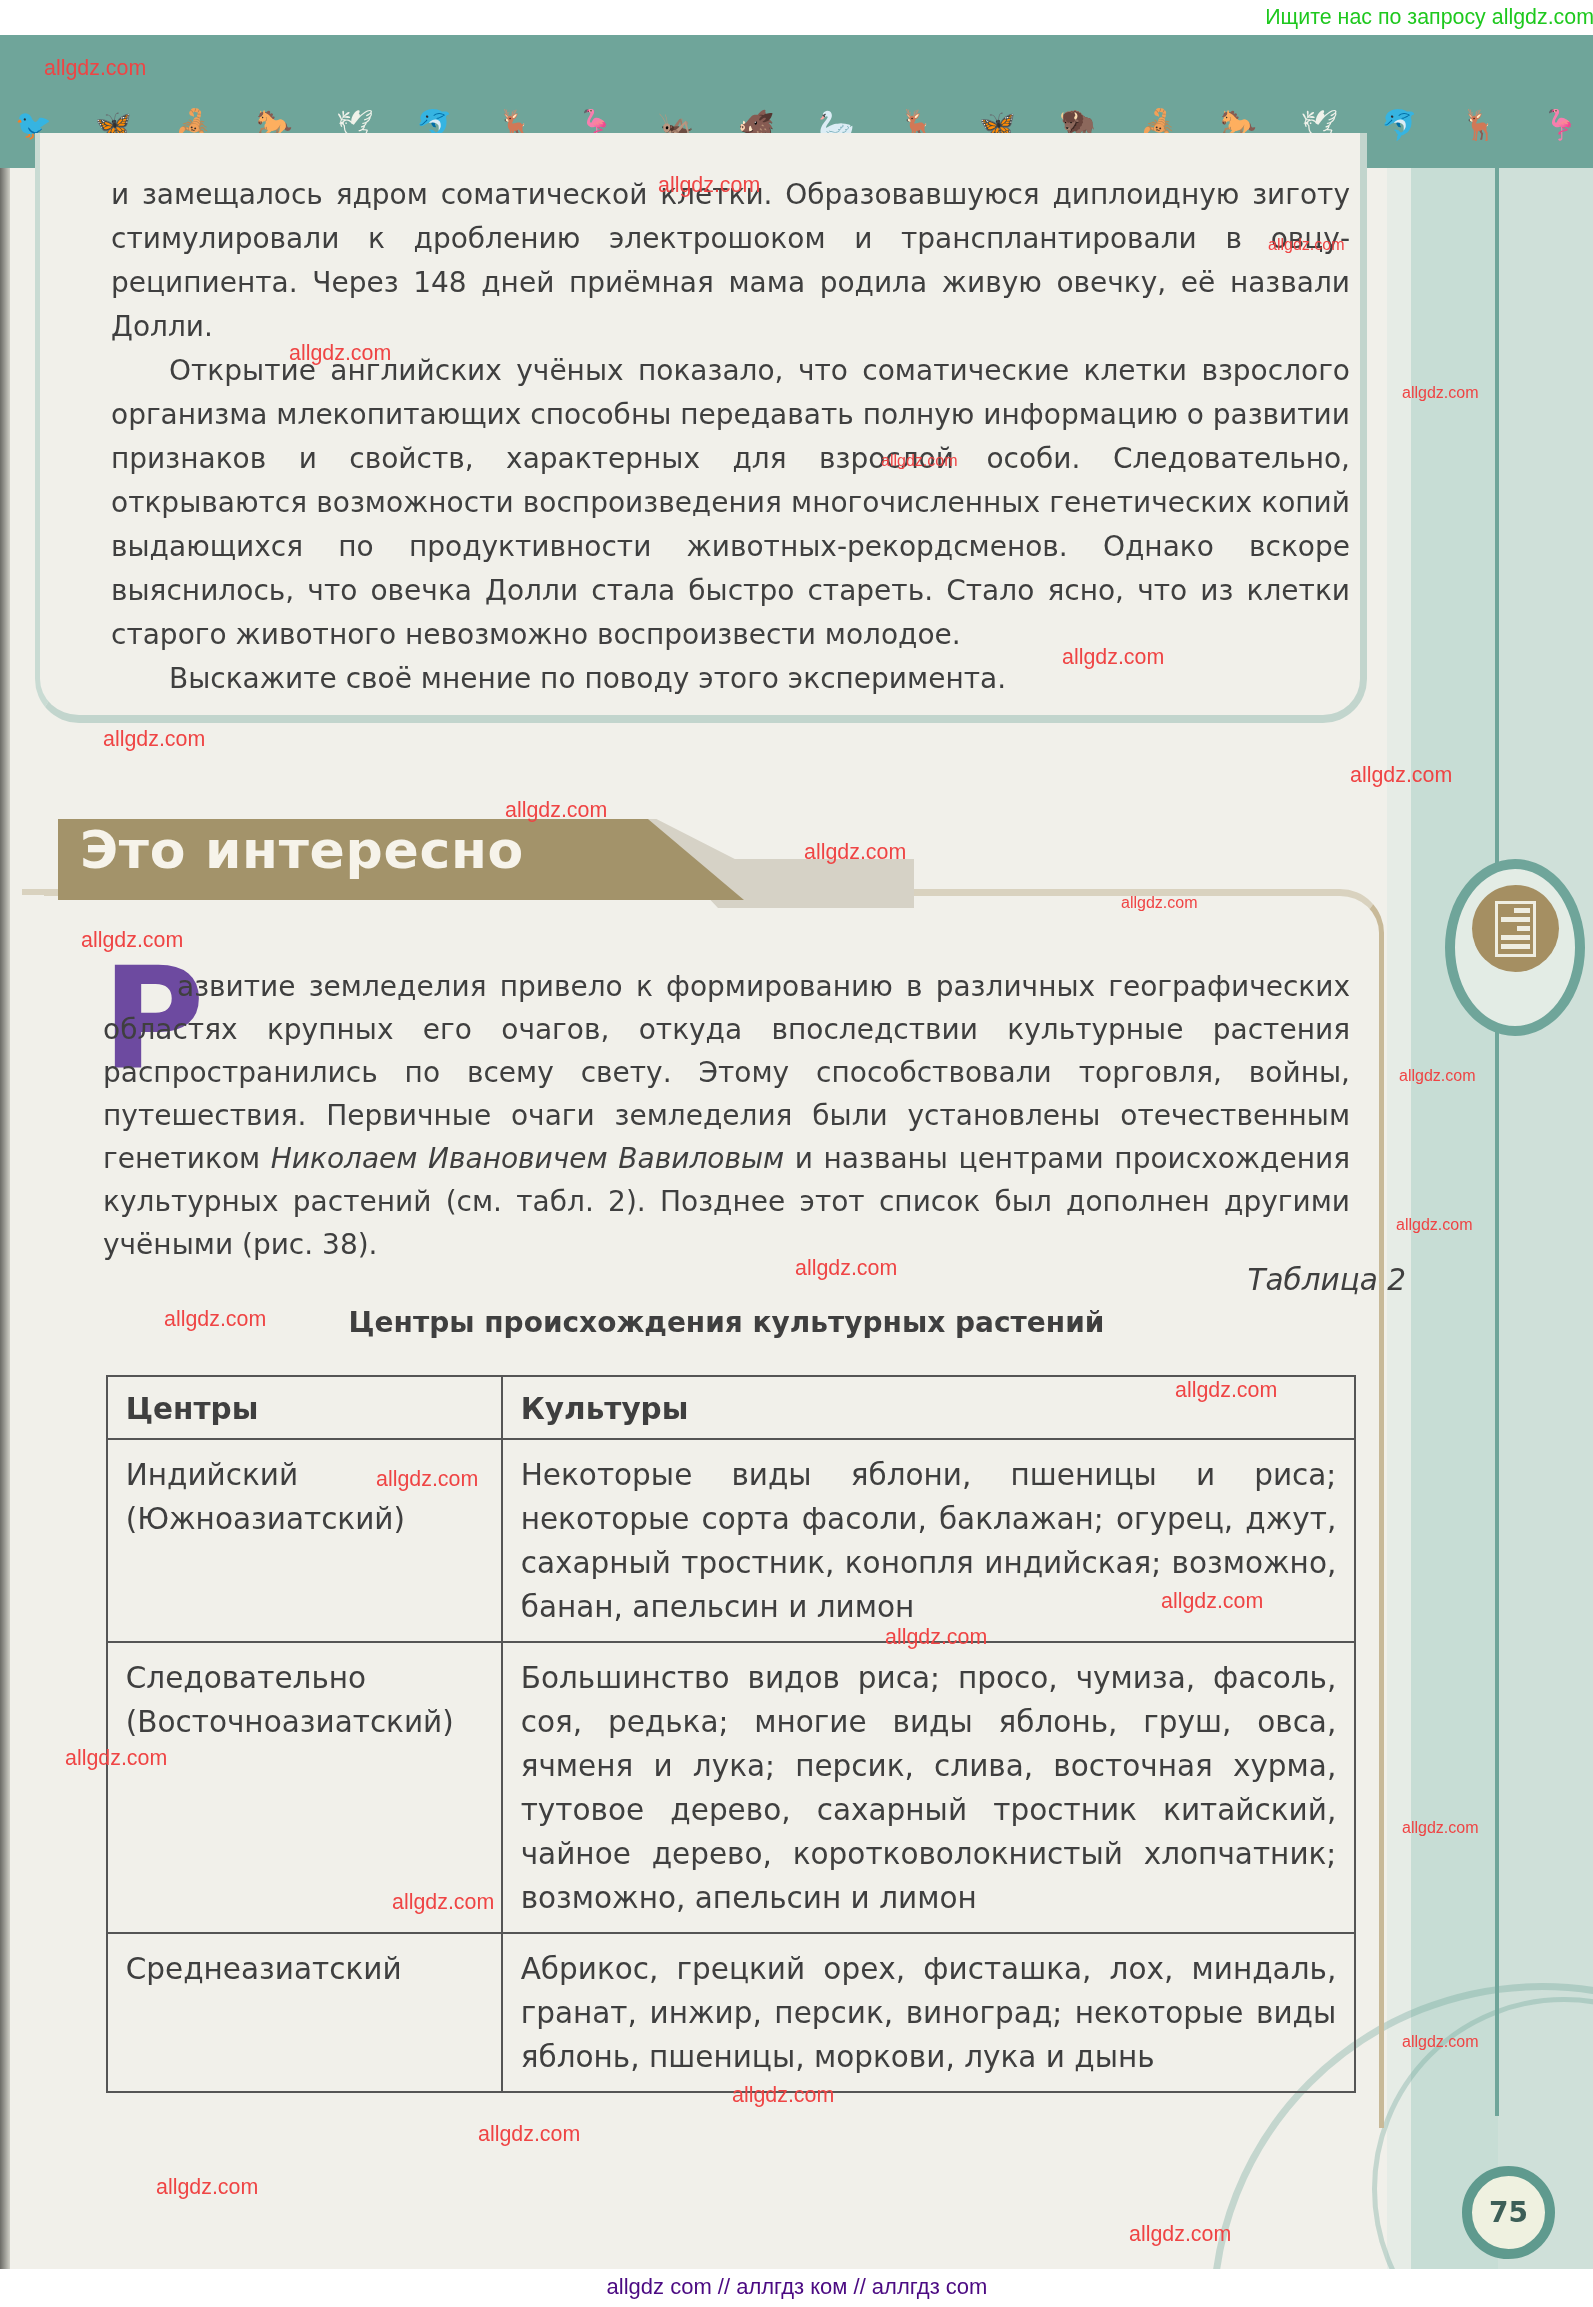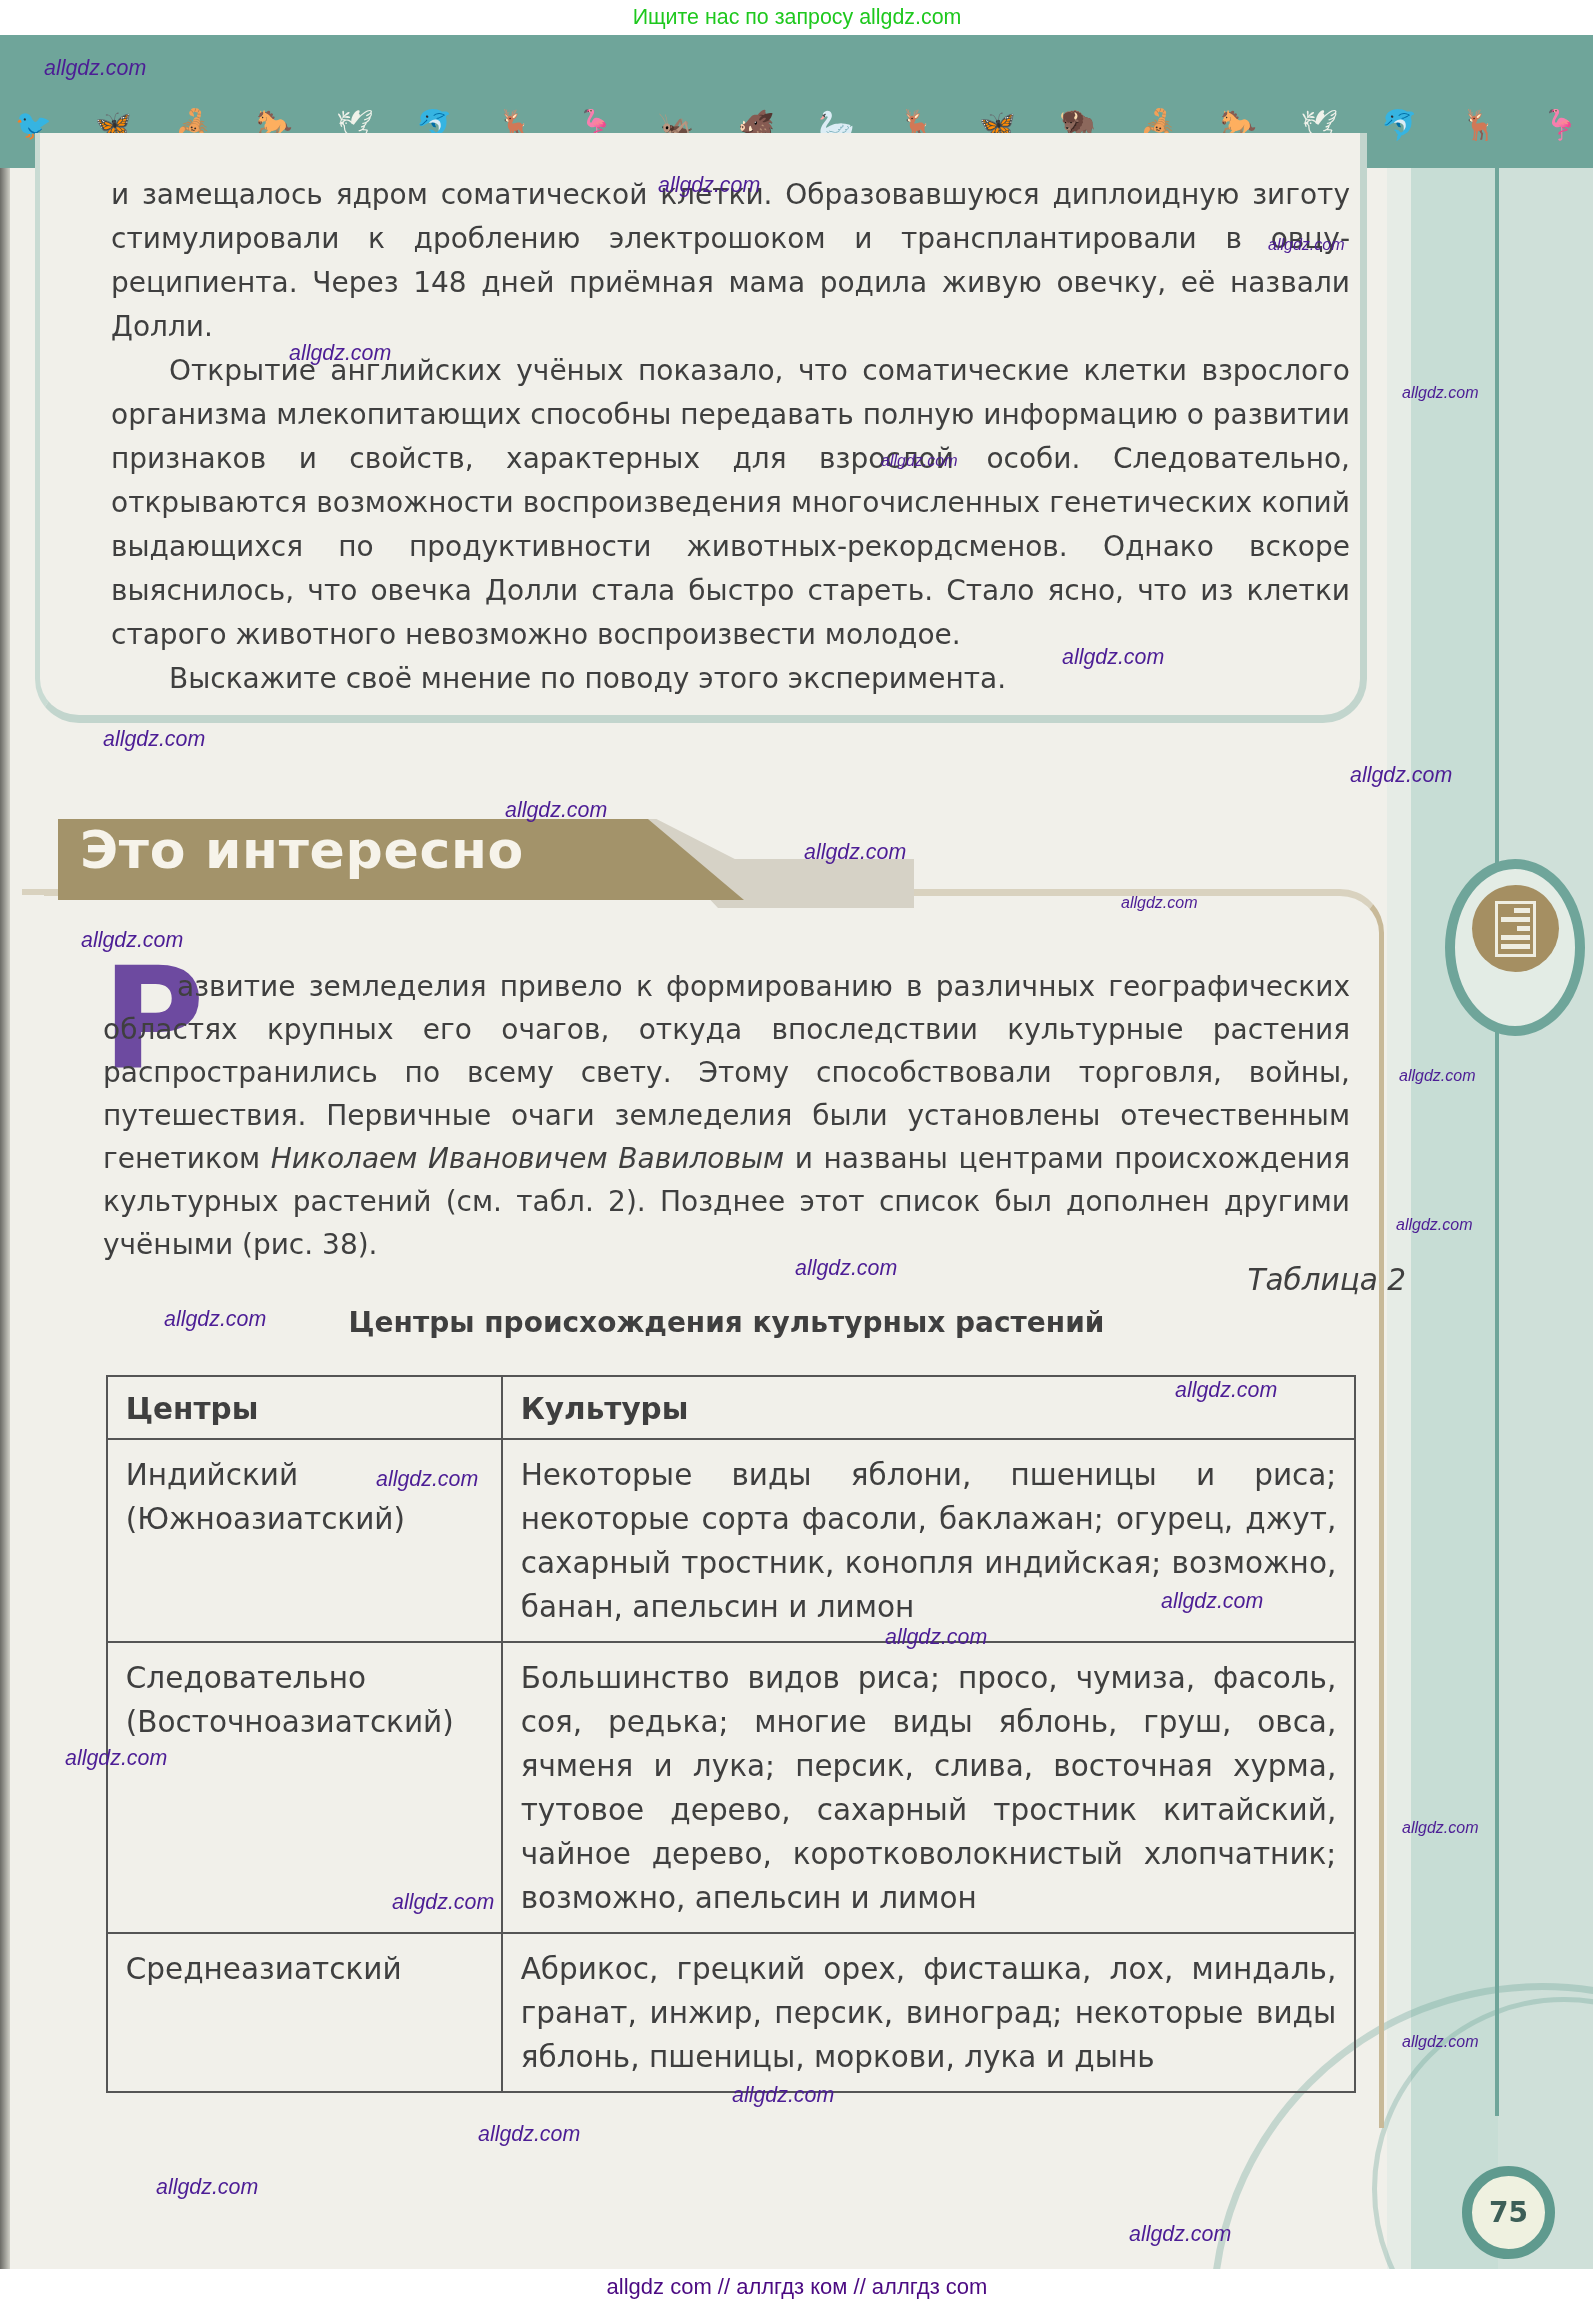--- a/index.html
+++ b/index.html
@@ -1,20 +1,20 @@
 <!DOCTYPE html>
 <html style="font-size:11.8px"><head>
 <meta charset="utf-8">
 <style>
   * { box-sizing: border-box; margin: 0; padding: 0; }
   html, body { width: 1594px; height: 2307px; background: #ffffff; overflow: hidden; }
   body { position: relative; font-family: "DejaVu Sans", sans-serif; color: #3a3a3a; }
 
   .top-banner { position: absolute; left: 0; top: 0; width: 1594px; height: 35px; background: #fff;
-    text-align: center; font-family: "Liberation Sans", sans-serif; font-size: 21.4px; color: #1ec81e; line-height: 34px; }
+    text-align: right; font-family: "Liberation Sans", sans-serif; font-size: 21.4px; color: #1ec81e; line-height: 34px; }
   .bottom-banner { position: absolute; left: 0; top: 2269px; width: 1594px; height: 38px; background: #fff;
     text-align: center; font-family: "Liberation Sans", sans-serif; font-size: 22px; color: #4b0a82; line-height: 35px; }
 
   .page { position: absolute; left: 0; top: 35px; width: 1594px; height: 2234px; background: #f1f0ea; overflow: hidden; }
   .spine { position: absolute; left: 0; top: 0; width: 10.3px; height: 100%; background: linear-gradient(90deg,#6b6b66,#cfcfc6); }
 
   .header-band { position: absolute; left: 0; top: 0; width: 1594px; height: 133px; background: #6fa59a; }
   .animal-strip { position: absolute; left: 14.8px; top: 68px; width: 1579px; height: 44px; display: flex; justify-content: space-between; padding-right: 14.8px; }
   .animal { color: #f0f2ea; font-size: 29.5px; line-height: 44px; width: 37px; text-align: center; }
 
@@ -65,21 +65,21 @@
   .table-num { position: absolute; left: 1163px; top: 1263px; width: 243px; text-align: right; font-style: italic; font-size: 29.5px; color: #3f3f3f; }
   .table-title { position: absolute; left: 103px; top: 1306px; width: 1247px; text-align: center; font-weight: bold; font-size: 28px; color: #3f3f3f; }
 
   table.centers { position: absolute; left: 106px; top: 1375px; width: 1250px; border-collapse: collapse; font-size: 29.5px; color: #3f3f3f; }
   table.centers th, table.centers td { border: 2.2px solid #555; vertical-align: top; text-align: left; }
   table.centers th { font-weight: bold; padding: 10.3px 17.7px 7.4px; height: 63px; vertical-align: middle; }
   table.centers td { padding: 13.3px 17.7px 11.8px; line-height: 44px; margin-left: 27px; }
   table.centers td.c1 { width: 395px; }
   table.centers td.c2 { text-align: justify; }
 
-  .wm { position: absolute; font-family: "Liberation Sans", sans-serif; color: #4c1d95; white-space: nowrap; font-style: italic; }
+  .wm { position: absolute; font-family: "Liberation Sans", sans-serif; color: #ef4444; white-space: nowrap; }
   .wm.s { font-size: 16px; }
   .wm.m { font-size: 21.4px; }
 </style>
 </head>
 <body>
 
 <div class="top-banner">Ищите нас по запросу allgdz.com</div>
 
 <div class="page">
   <div class="spine"></div>

